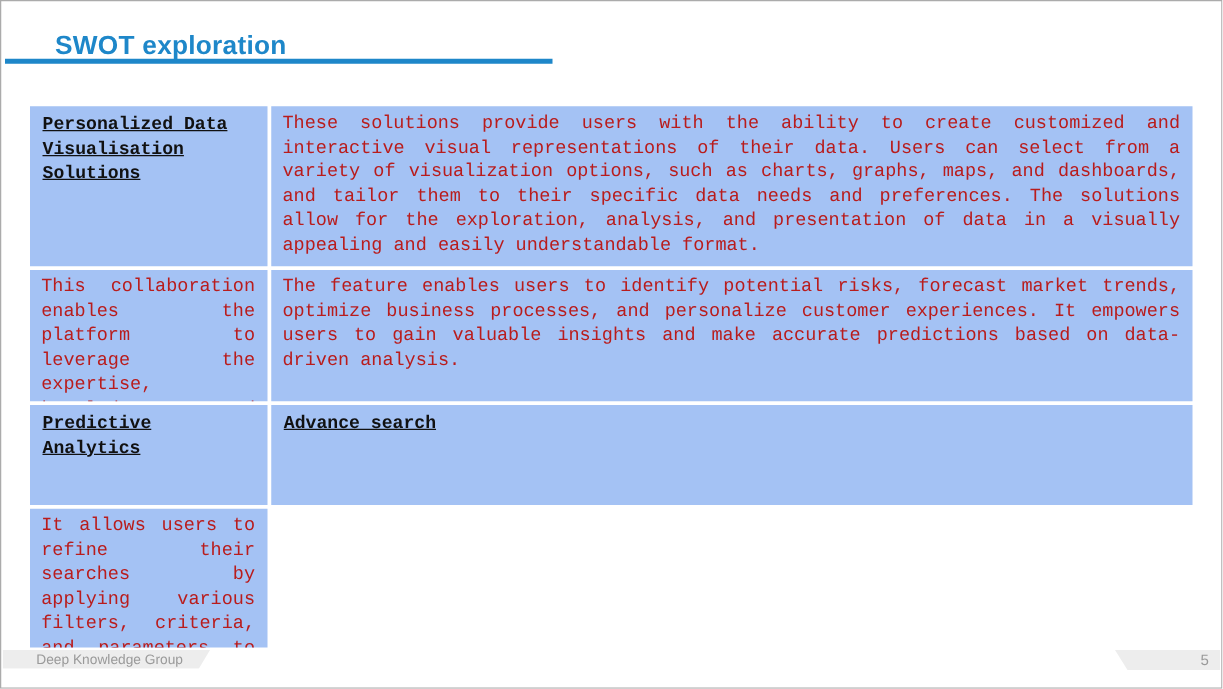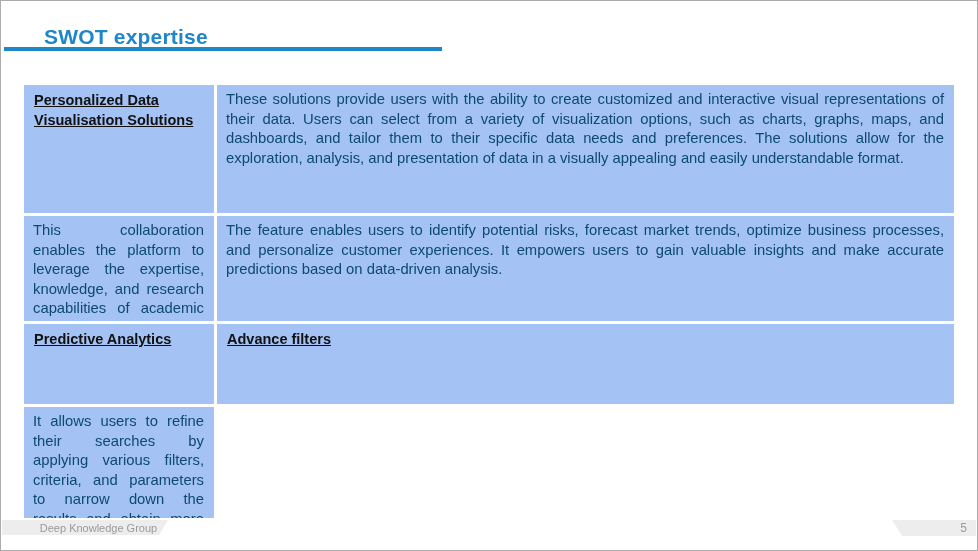--- a/index.html
+++ b/index.html
@@ -38,57 +38,57 @@
   .swot-table {
     position: absolute;
     left: 23px;
     top: 84px;
     width: 930px;
     display: grid;
     grid-template-columns: 190px 1fr;
     grid-template-rows: 128px 105px 80px 111px;
     gap: 3px;
     background: #ffffff;
+    font-family: Liberation Mono, monospace;
   }
   .cell {
     background: #a4c2f4;
     overflow: hidden;
   }
   .cell.label-cell {
     padding: 6px 8px 6px 10px;
   }
   .cell.desc-cell {
     padding: 5px 10px 5px 9px;
   }
   .row-label {
     font-size: 14.5px;
     font-weight: bold;
     color: #111111;
     text-decoration: underline;
     line-height: 19.5px;
   }
   .row-desc {
     font-size: 14.8px;
-    color: #0c4a6e;
+    color: #b91c1c;
     line-height: 19.6px;
     text-align: justify;
   }
 
   
   .footer-company-badge {
     position: absolute;
     left: 1px;
     top: 519px;
     width: 166px;
     height: 15px;
     background: #ededed;
     clip-path: polygon(0 0, 100% 0, calc(100% - 9px) 100%, 0 100%);
     display: flex;
     align-items: center;
-    justify-content: center;
   }
   .footer-company-badge span {
     padding-left: 27px;
     font-size: 11px;
     color: #9a9a9a;
   }
   .page-number-badge {
     position: absolute;
     right: 1px;
     top: 519px;
@@ -104,21 +104,21 @@
     padding-right: 9px;
     font-size: 12px;
     color: #9a9a9a;
   }
 </style>
 </head>
 <body>
 
 <div class="slide">
 
-  <h1 class="page-title">SWOT expertise</h1>
+  <h1 class="page-title">SWOT exploration</h1>
 
   <div class="title-rule"></div>
 
   <div class="swot-table">
   <div class="cell label-cell">
     <div class="row-label">Personalized Data Visualisation Solutions</div>
   </div>
   <div class="cell desc-cell">
     <div class="row-desc">These solutions provide users with the ability to create customized and interactive visual representations of their data. Users can select from a variety of visualization options, such as charts, graphs, maps, and dashboards, and tailor them to their specific data needs and preferences. The solutions allow for the exploration, analysis, and presentation of data in a visually appealing and easily understandable format.</div>
   </div>
@@ -128,21 +128,21 @@
   </div>
 
   <div class="cell desc-cell">
     <div class="row-desc">The feature enables users to identify potential risks, forecast market trends, optimize business processes, and personalize customer experiences. It empowers users to gain valuable insights and make accurate predictions based on data-driven analysis.</div>
   </div>
   <div class="cell label-cell">
     <div class="row-label">Predictive Analytics</div>
   </div>
 
   <div class="cell label-cell">
-    <div class="row-label">Advance filters</div>
+    <div class="row-label">Advance search</div>
   </div>
   <div class="cell desc-cell">
     <div class="row-desc">It allows users to refine their searches by applying various filters, criteria, and parameters to narrow down the results and obtain more accurate and relevant data. With advanced search, users can specify search terms, set date ranges, apply filters based on specific attributes, and combine multiple search parameters to get precise and targeted results.</div>
   </div>
 </div>
 
   <div class="footer-company-badge">
     <span>Deep Knowledge Group</span>
   </div>
 

